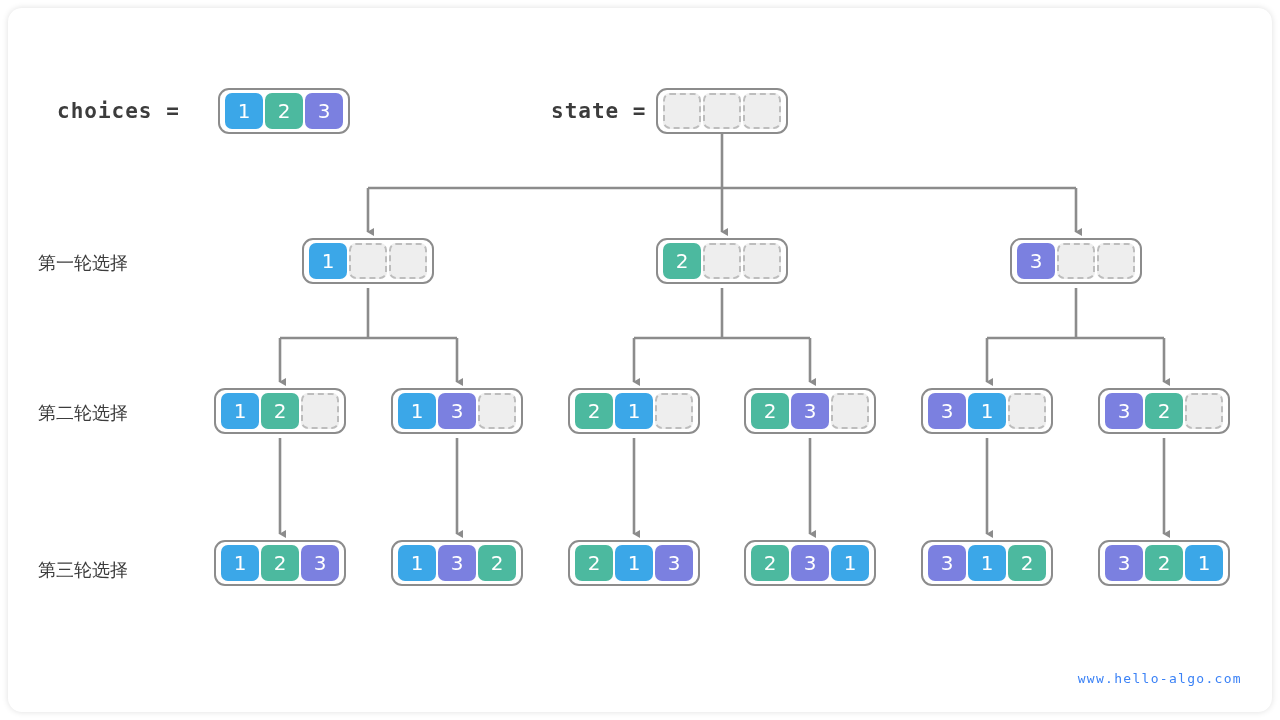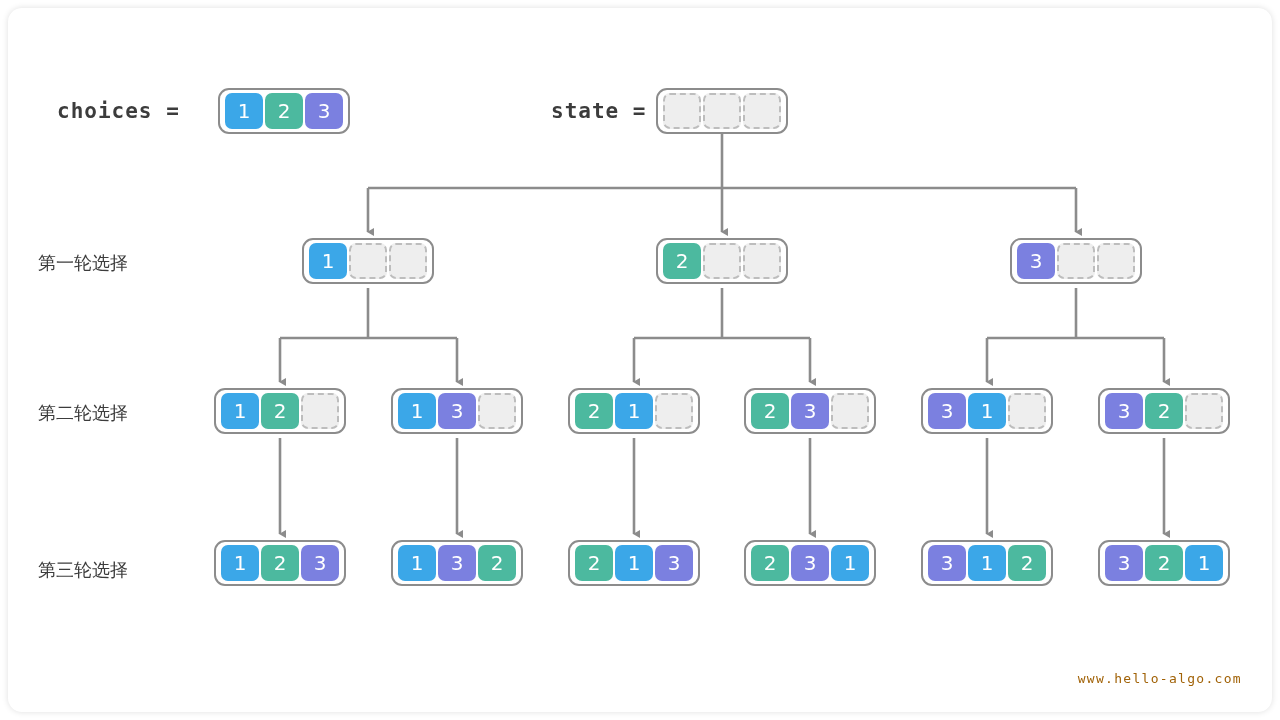--- a/index.html
+++ b/index.html
@@ -86,21 +86,21 @@
     color: #3c3c3c;
     white-space: nowrap;
   }
 
   .watermark {
     position: absolute;
     right: 38px;
     bottom: 34px;
     font-family: "DejaVu Sans Mono", monospace;
     font-size: 13px;
-    color: #a16207;
+    color: #3b82f6;
     letter-spacing: 1.3px;
     white-space: nowrap;
   }
 
   
   svg.links {
     position: absolute;
     left: 0;
     top: 0;
     width: 1280px;

